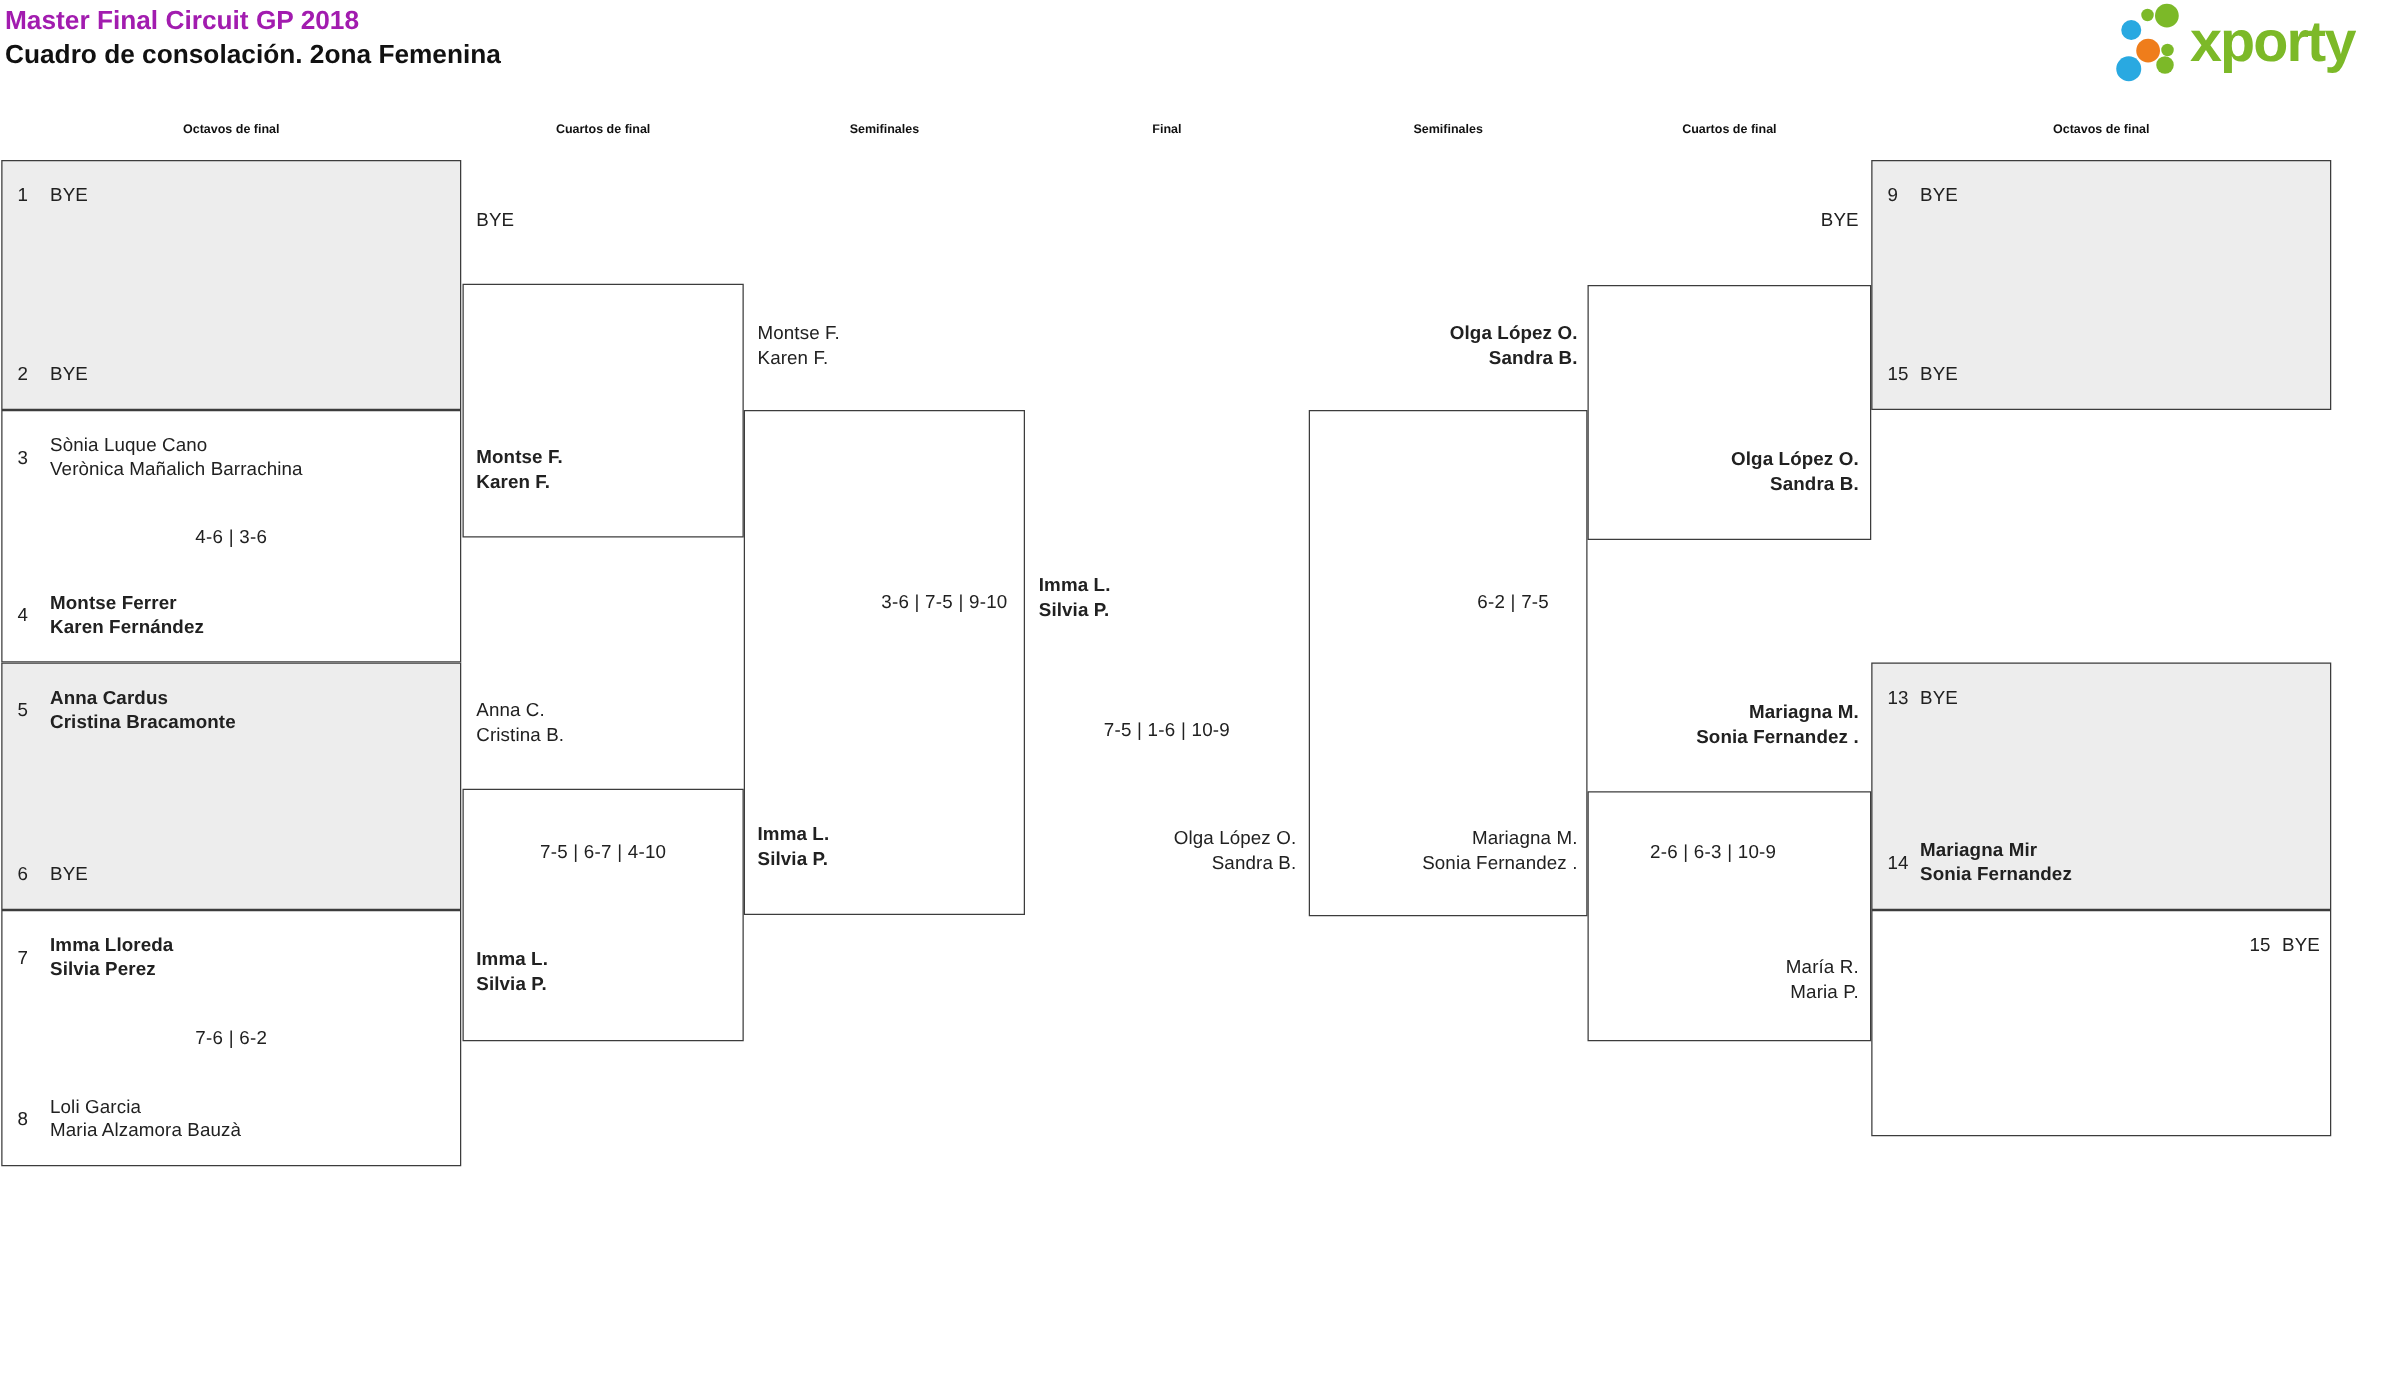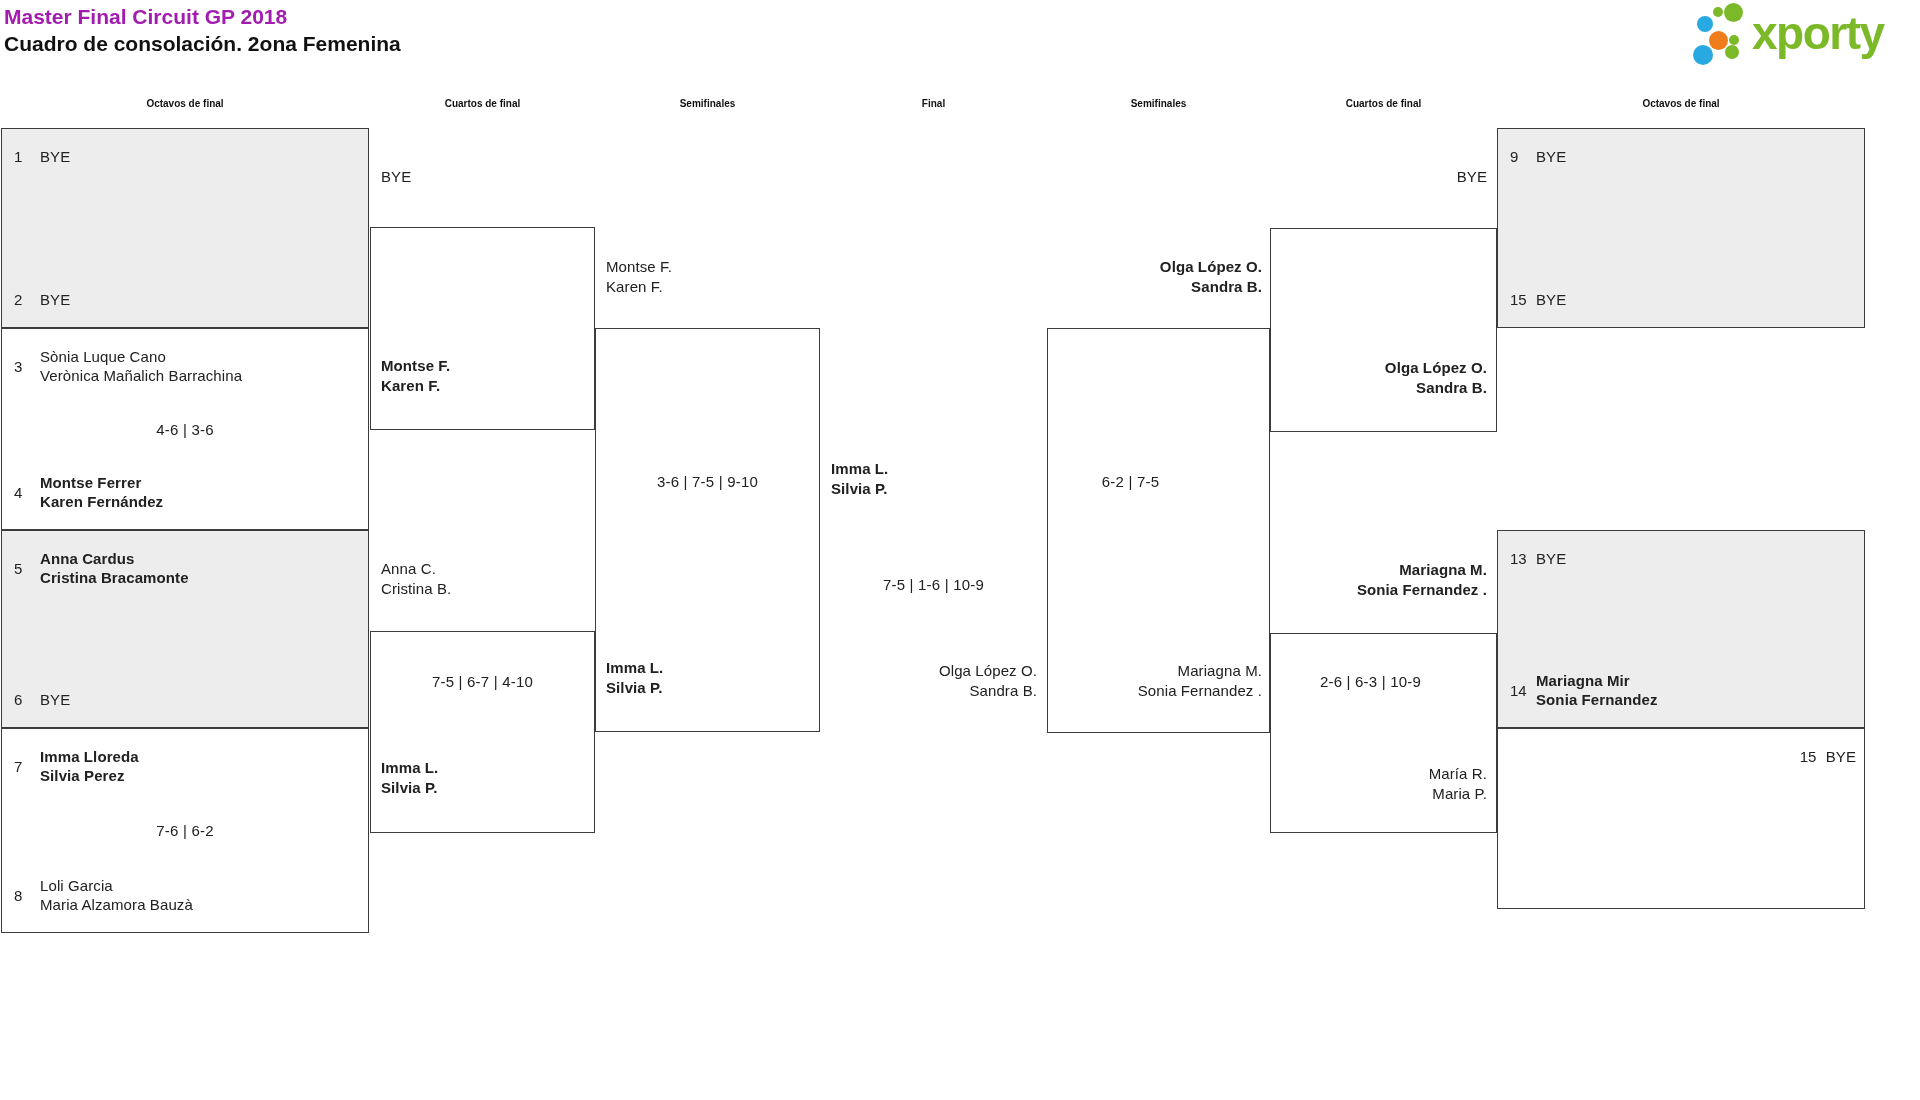--- a/index.html
+++ b/index.html
@@ -189,41 +189,41 @@
   <div class="fscore" style="left:370px;top:673px;width:225px;">7-5 | 6-7 | 4-10</div>
   <div class="flabel bold" style="left:381px;top:758px;">
     <span class="tline">Imma L.</span>
       <span class="tline">Silvia P.</span>
   </div>
 
   <div class="flabel" style="left:606px;top:257px;">
     <span class="tline">Montse F.</span>
       <span class="tline">Karen F.</span>
   </div>
-  <div class="fscore" style="left:595px;top:473px;width:225px;">3-6 | 7-5 | 9-10</div>
+  <div class="fscore" style="left:595px;top:473px;width:225px;padding-left:48px;">3-6 | 7-5 | 9-10</div>
   <div class="flabel bold" style="left:606px;top:658px;">
     <span class="tline">Imma L.</span>
       <span class="tline">Silvia P.</span>
   </div>
 
   <div class="flabel bold" style="left:831px;top:459px;">
     <span class="tline">Imma L.</span>
       <span class="tline">Silvia P.</span>
   </div>
   <div class="fscore" style="left:820px;top:576px;width:227px;">7-5 | 1-6 | 10-9</div>
   <div class="flabel rightal" style="right:883px;top:661px;">
     <span class="tline">Olga López O.</span>
       <span class="tline">Sandra B.</span>
   </div>
 
   <div class="flabel bold rightal" style="right:658px;top:257px;">
     <span class="tline">Olga López O.</span>
       <span class="tline">Sandra B.</span>
   </div>
-  <div class="fscore" style="left:1019px;top:473px;width:223px;">6-2 | 7-5</div>
+  <div class="fscore" style="left:1099px;top:473px;width:223px;">6-2 | 7-5</div>
   <div class="flabel rightal" style="right:658px;top:661px;">
     <span class="tline">Mariagna M.</span>
       <span class="tline">Sonia Fernandez .</span>
   </div>
 
   <div class="flabel rightal" style="right:433px;top:167px;">
     <span class="tline">BYE</span>
   </div>
   <div class="flabel bold rightal" style="right:433px;top:358px;">
     <span class="tline">Olga López O.</span>

